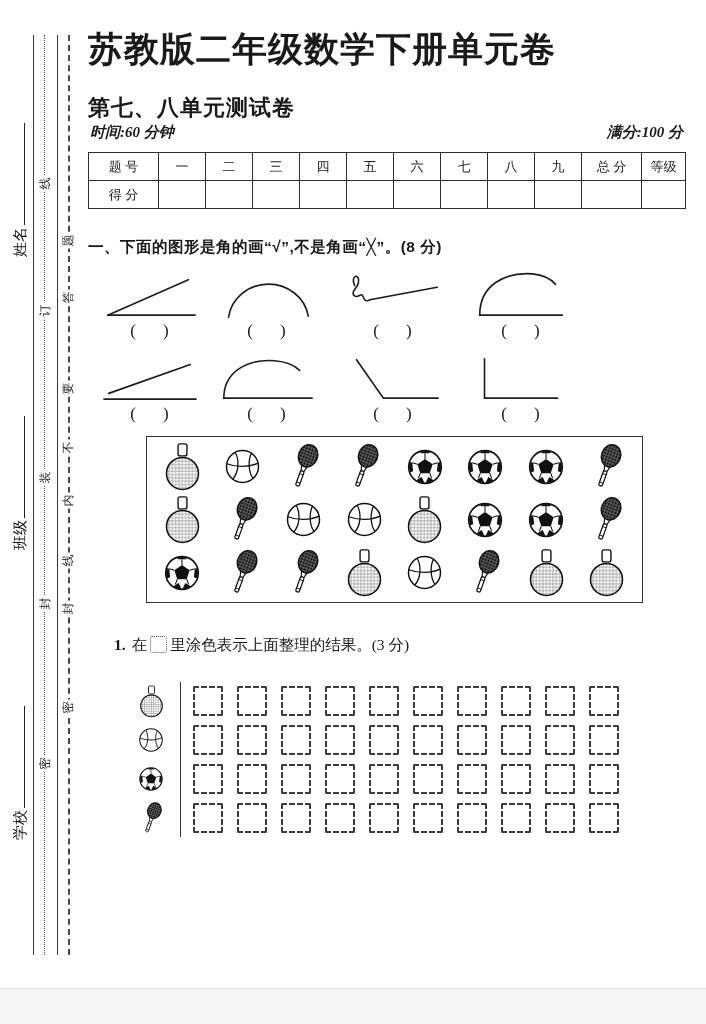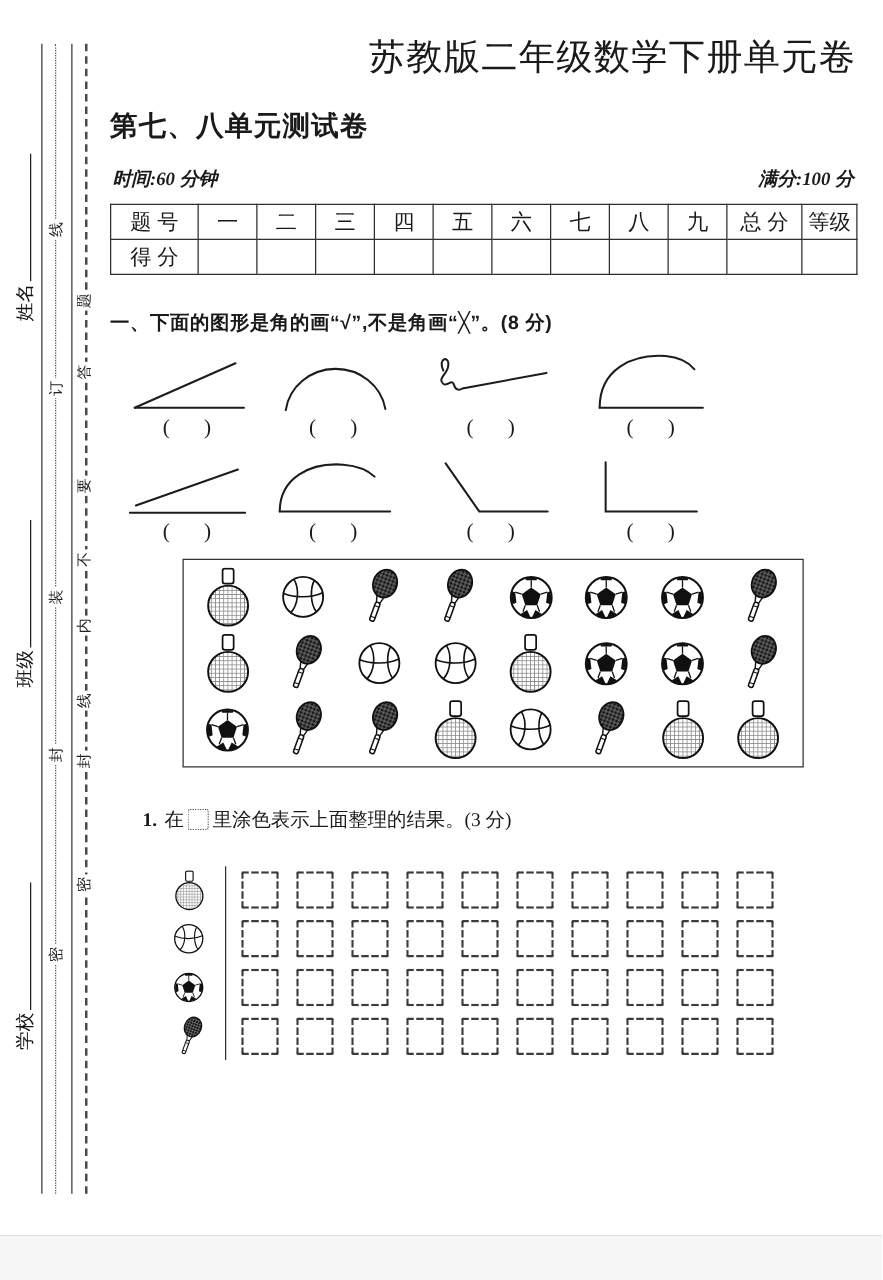--- a/index.html
+++ b/index.html
@@ -13,28 +13,28 @@
   #line-c { left:57px; border-left:1px solid #3a3a3a; }
   #line-d { left:68px; border-left:2px dashed #4a4a4a; }
   .seal-char { position:absolute; width:16px; height:15px; line-height:15px; text-align:center;
                font-size:12px; background:#fff; transform:rotate(-90deg); color:#222; }
   .rotlabel { position:absolute; width:150px; height:18px; transform:rotate(-90deg);
               font-size:15px; white-space:nowrap; color:#111; }
   .rotlabel .ul { display:inline-block; width:102px; border-bottom:1.3px solid #222; height:0.85em; margin-left:2px; }
 
   
   #main { position:absolute; left:88px; top:0; width:597px; }
-  #title { margin-top:26px; text-align:right; font-size:29px; font-weight:normal; letter-spacing:1px; }
+  #title { margin-top:26px; text-align:left; font-size:35px; font-weight:bold; letter-spacing:1px; }
   #subtitle { margin-top:20px; text-align:left; font-size:22px; font-weight:bold; letter-spacing:1px; }
-  #info-row { margin-top:18px; display:flex; justify-content:space-between;
+  #info-row { display:flex; justify-content:space-between;
               font-size:15px; font-style:italic; font-weight:600; padding:0 2px; }
 
   #score-table { width:597px; margin-top:10px; border-collapse:collapse; table-layout:fixed;
                  font-family:"Liberation Sans","DejaVu Sans",sans-serif; }
-  #score-table td { border:1.4px solid #2e2e2e; height:28px; text-align:center; font-size:17px; }
+  #score-table td { border:1.4px solid #2e2e2e; height:28px; text-align:center; font-size:13px; }
 
   .q-heading { margin-top:28px; font-family:"Liberation Sans","DejaVu Sans",sans-serif;
                font-weight:bold; font-size:15.5px; letter-spacing:0.5px; }
 
   .fig-row { display:flex; margin-top:13px; }
   .fig-cell { width:96px; text-align:center; }
   .fig-cell svg { display:block; }
   .fig-cell:nth-child(1){ margin-left:14px; } .fig-cell:nth-child(2){ margin-left:21px; }
   .fig-cell:nth-child(3){ margin-left:30px; } .fig-cell:nth-child(4){ margin-left:32px; }
   .answer-blank { font-size:17px; margin-top:2px; white-space:pre; letter-spacing:1px; }

